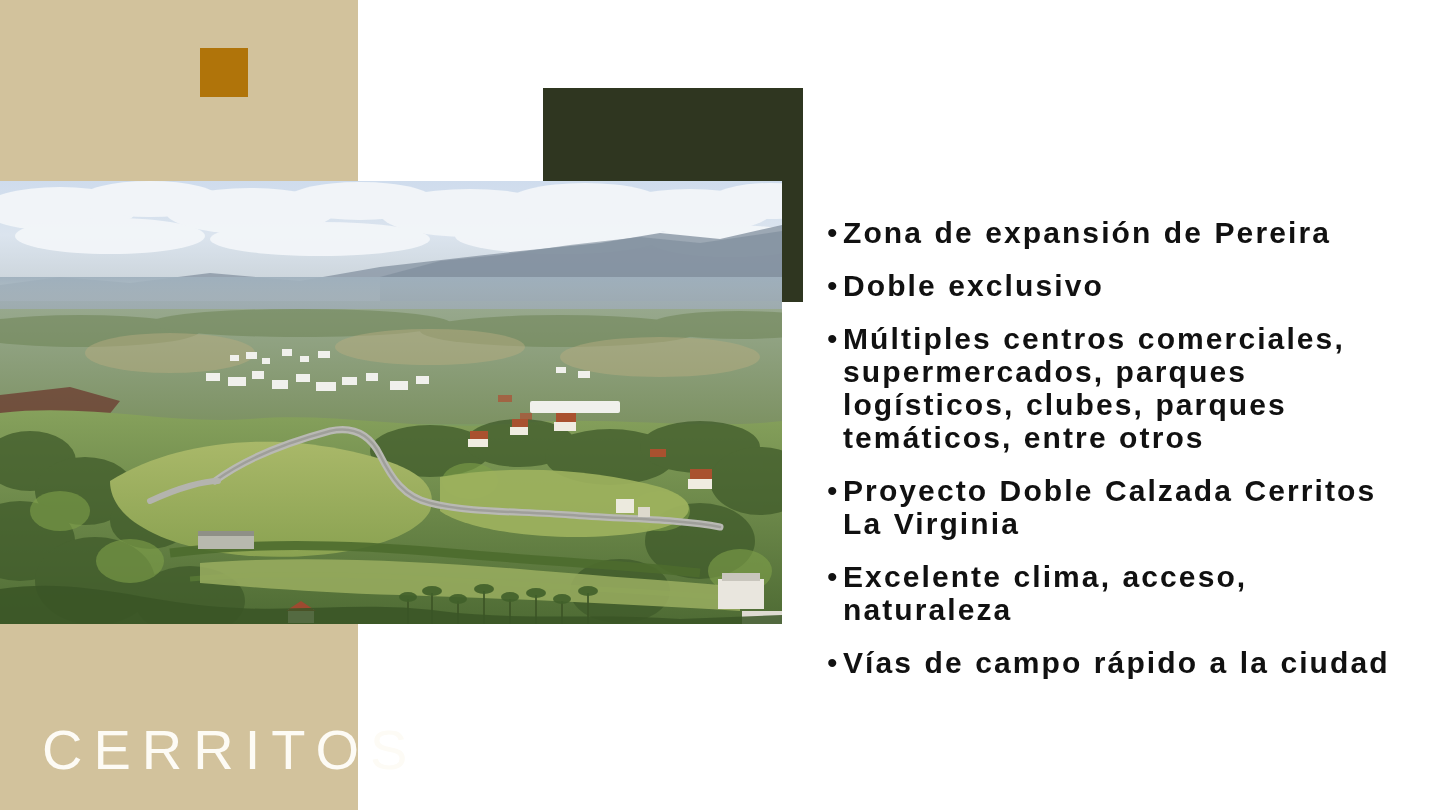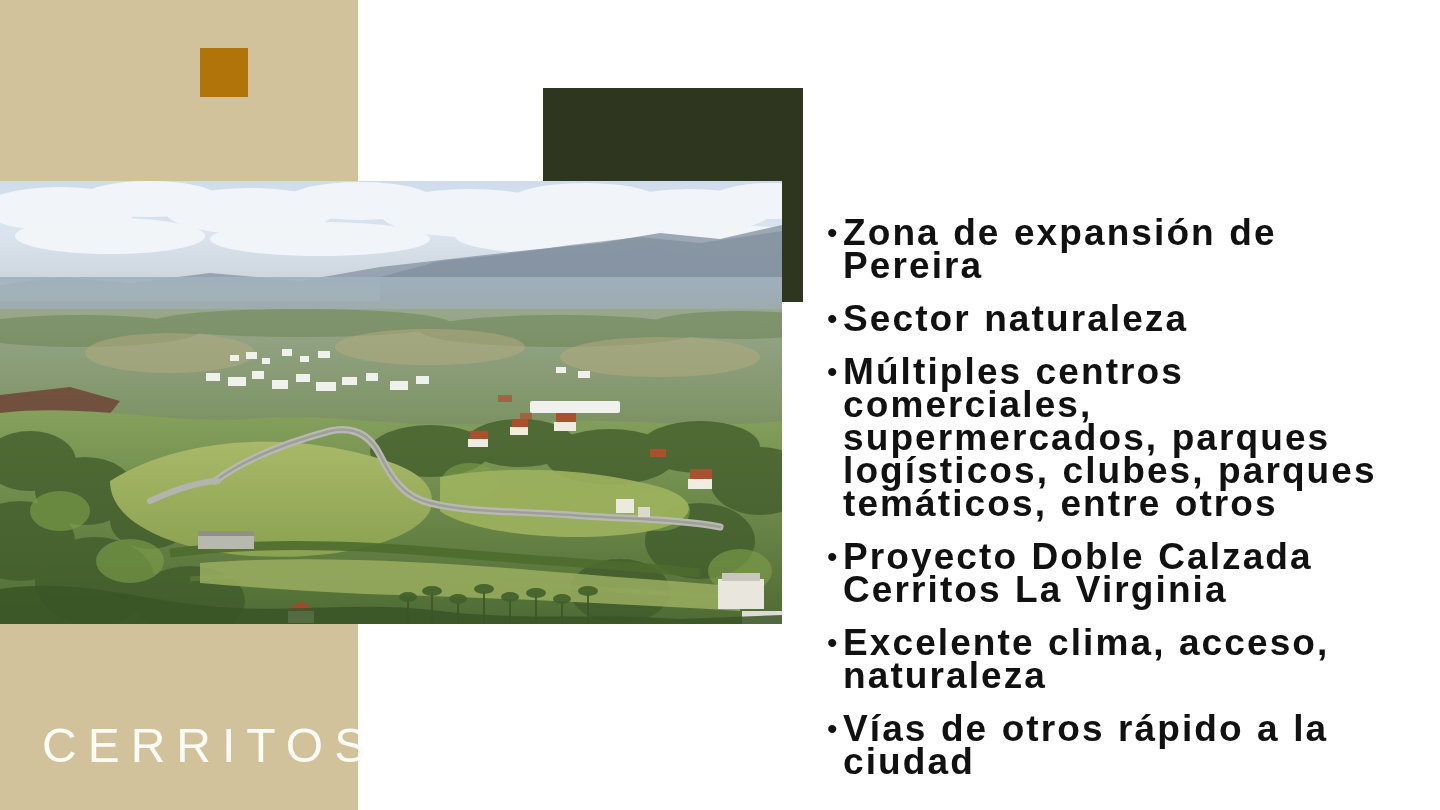--- a/index.html
+++ b/index.html
@@ -33,40 +33,40 @@
   
   .photo {
     position:absolute; left:0; top:181px; width:782px; height:443px;
     overflow:hidden; background:#7d9a63;
   }
   .photo svg { display:block; width:100%; height:100%; }
 
   
   .slide-title {
     position:absolute; left:42px; top:722px;
-    font-size:48px; font-weight:400; letter-spacing:11px;
+    font-size:56px; font-weight:400; letter-spacing:11px;
     color:#fdfbf5; line-height:1; white-space:nowrap;
   }
 
   
   .bullets {
     position:absolute; left:827px; top:216px; width:575px;
   }
   .bullet {
     display:flex; align-items:flex-start;
     margin-bottom:20px;
   }
   .bullet:last-child { margin-bottom:0; }
   .bullet-dot {
     flex:0 0 auto; width:16px;
     font-size:30px; line-height:33px; color:#111111;
   }
   .bullet-text {
     flex:1 1 auto;
-    font-size:37px; font-weight:700; line-height:33px;
+    font-size:30px; font-weight:700; line-height:33px;
     letter-spacing:2.1px; color:#111111;
     word-spacing:1px;
   }
 </style>
 </head>
 <body>
 
 <div class="slide">
 
   <div class="tan-panel"></div>
@@ -264,33 +264,33 @@
 
   <div class="slide-title">CERRITOS</div>
 
   <div class="bullets">
     <div class="bullet">
       <span class="bullet-dot">•</span>
       <span class="bullet-text">Zona de expansión de Pereira</span>
     </div>
     <div class="bullet">
       <span class="bullet-dot">•</span>
-      <span class="bullet-text">Sector naturaleza</span>
+      <span class="bullet-text">Doble exclusivo</span>
     </div>
     <div class="bullet">
       <span class="bullet-dot">•</span>
       <span class="bullet-text">Múltiples centros comerciales, supermercados, parques logísticos, clubes, parques temáticos, entre otros</span>
     </div>
     <div class="bullet">
       <span class="bullet-dot">•</span>
       <span class="bullet-text">Proyecto Doble Calzada Cerritos La Virginia</span>
     </div>
     <div class="bullet">
       <span class="bullet-dot">•</span>
       <span class="bullet-text">Excelente clima, acceso, naturaleza</span>
     </div>
     <div class="bullet">
       <span class="bullet-dot">•</span>
-      <span class="bullet-text">Vías de otros rápido a la ciudad</span>
+      <span class="bullet-text">Vías de campo rápido a la ciudad</span>
     </div>
   </div>
 
 </div>
 
 </body></html>

